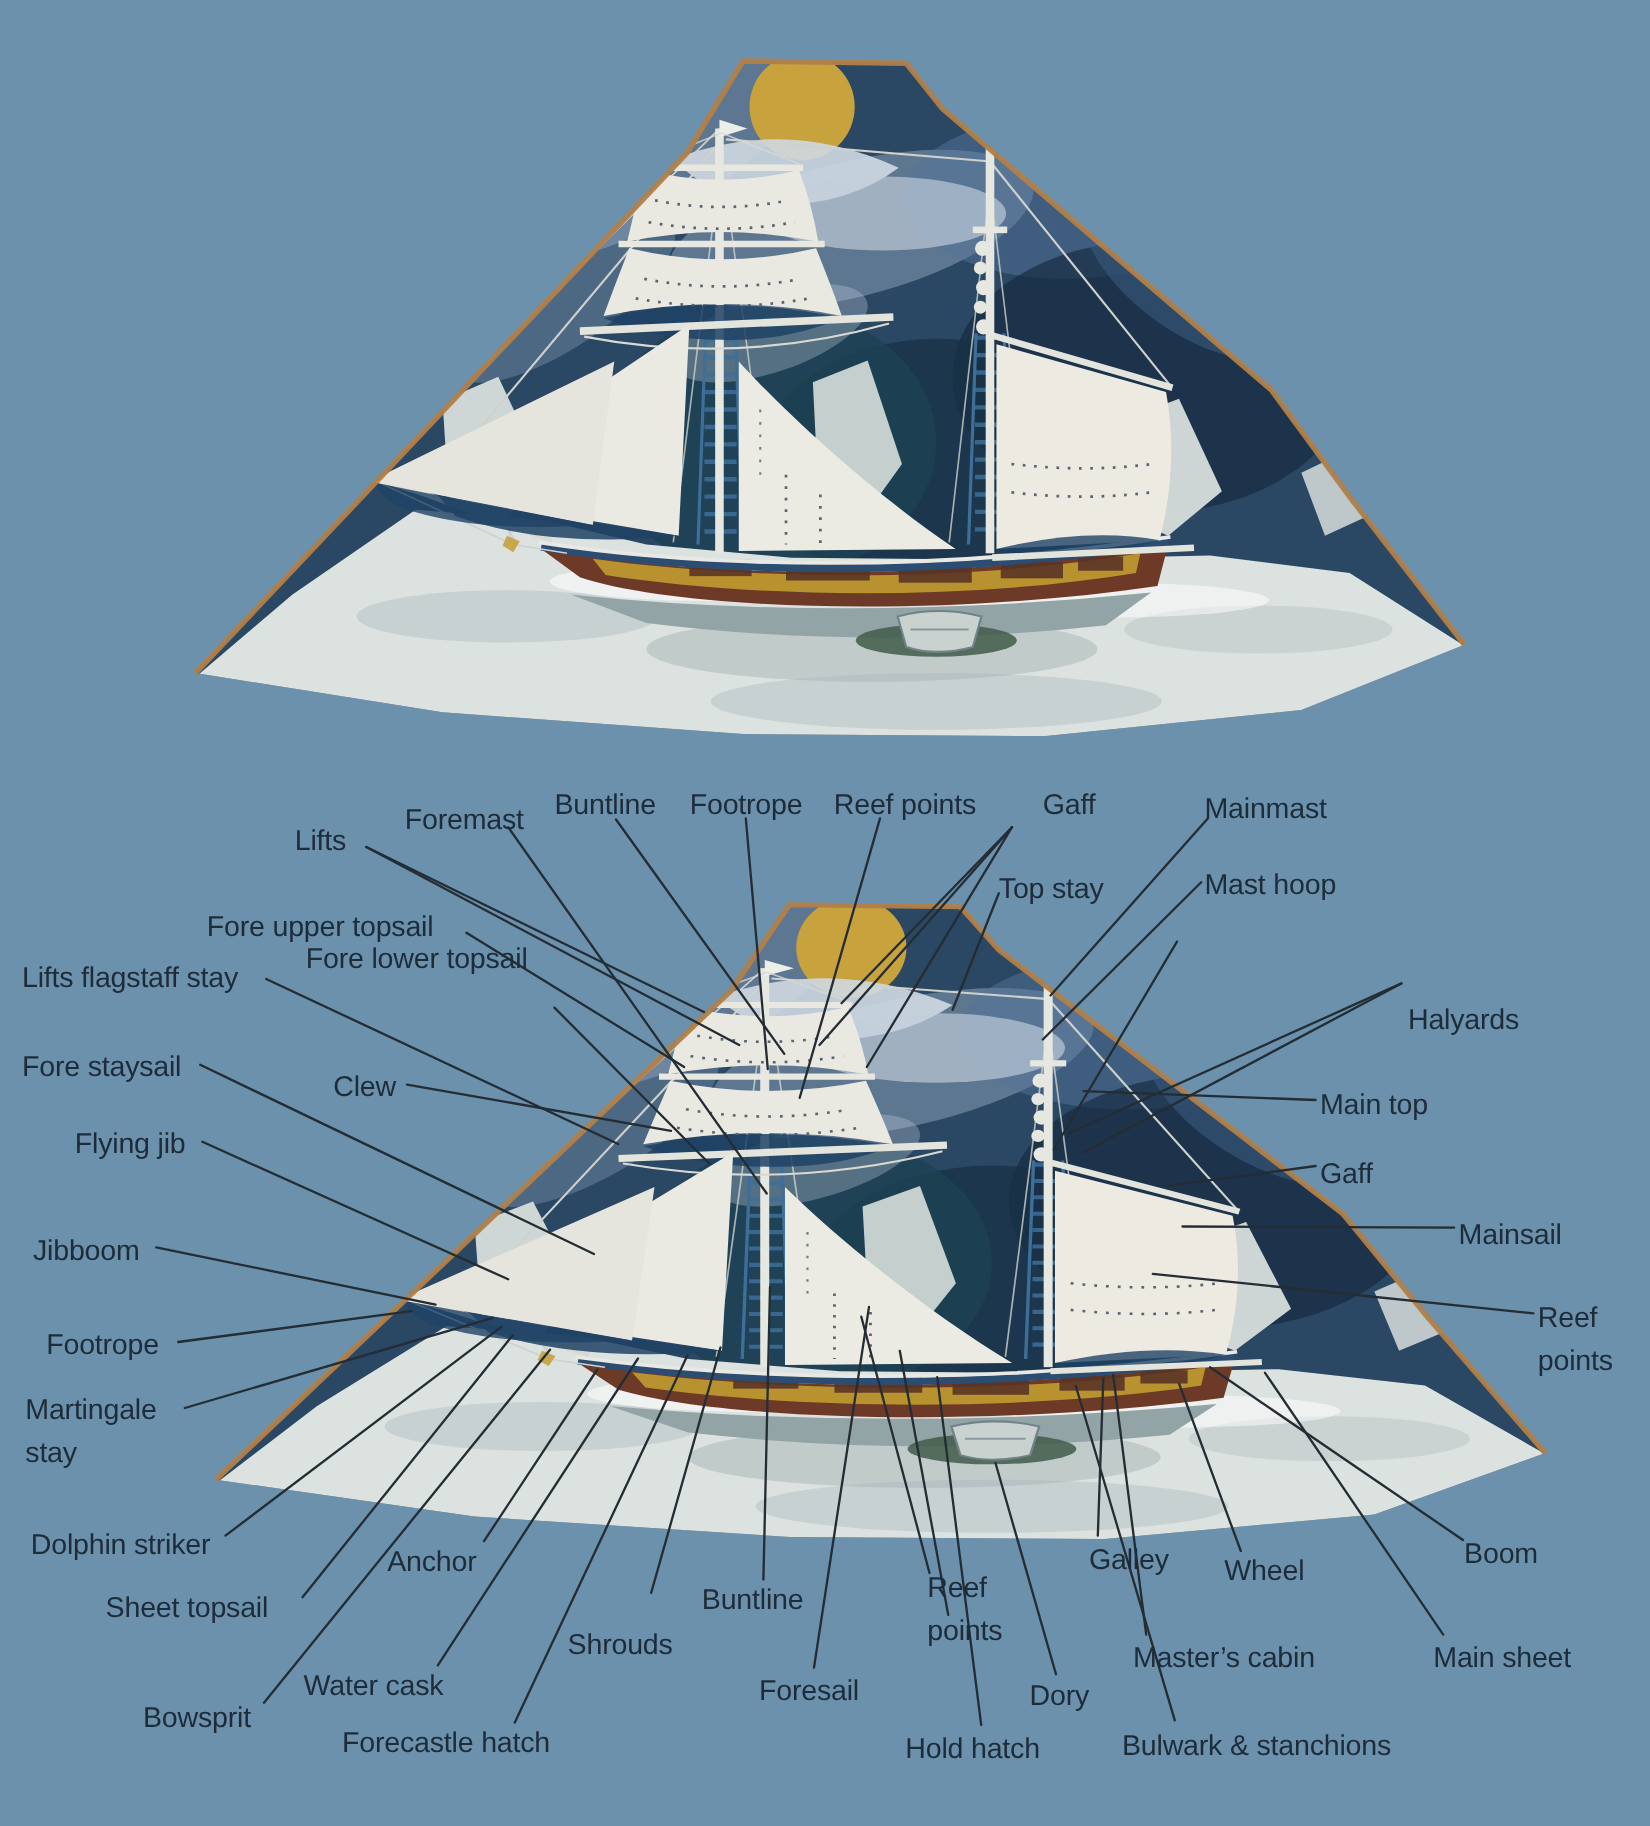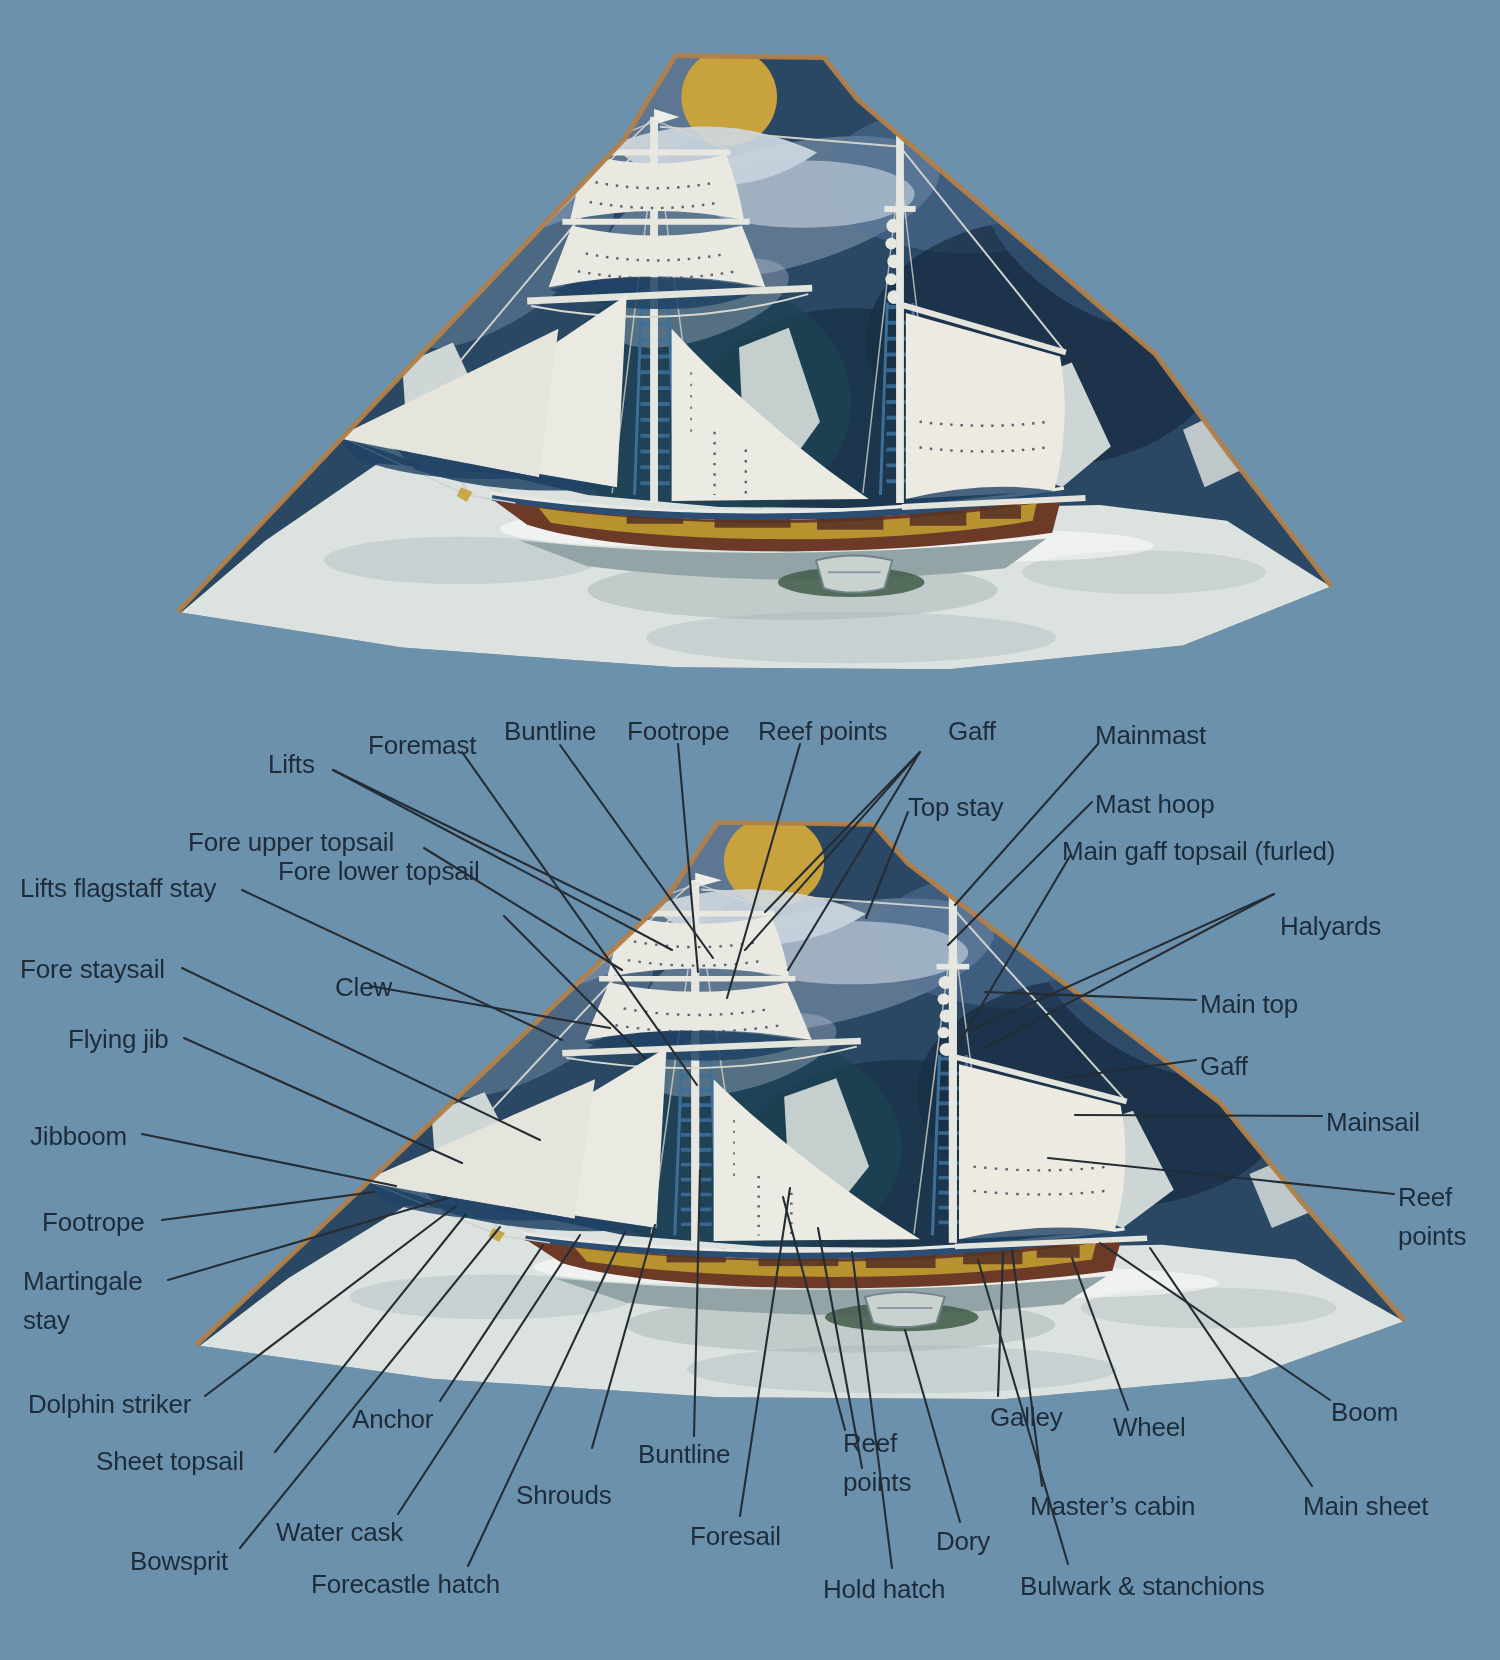--- a/index.html
+++ b/index.html
@@ -214,27 +214,26 @@
   <div id="labels">
       <div class="label" style="left: 268px; top: 745px;">Lifts</div>
       <div class="label" style="left: 368px; top: 726px;">Foremast</div>
       <div class="label" style="left: 504px; top: 712px;">Buntline</div>
       <div class="label" style="left: 627px; top: 712px;">Footrope</div>
       <div class="label" style="left: 758px; top: 712px;">Reef points</div>
       <div class="label" style="left: 948px; top: 712px;">Gaff</div>
       <div class="label" style="left: 1095px; top: 716px;">Mainmast</div>
       <div class="label" style="left: 908px; top: 788px;">Top stay</div>
       <div class="label" style="left: 1095px; top: 785px;">Mast hoop</div>
-      <div class="label" style="left: 1062px; top: 832px;">Main gaff topsail (furled)</div>
       <div class="label" style="left: 1280px; top: 877px; margin-top: 30px;">Halyards</div>
       <div class="label" style="left: 188px; top: 823px;">Fore upper topsail</div>
       <div class="label" style="left: 20px; top: 869px;">Lifts flagstaff stay</div>
       <div class="label" style="left: 278px; top: 852px; text-align: right;">Fore lower topsail</div>
       <div class="label" style="left: 20px; top: 950px;">Fore staysail</div>
-      <div class="label" style="left: 303px; top: 968px; margin-left: 32px;">Clew</div>
+      <div class="label" style="left: 303px; top: 968px;">Clew</div>
       <div class="label" style="left: 68px; top: 1020px;">Flying jib</div>
       <div class="label" style="left: 30px; top: 1117px;">Jibboom</div>
       <div class="label" style="left: 42px; top: 1203px;">Footrope</div>
       <div class="label" style="left: 23px; top: 1262px;">Martingale
 stay</div>
       <div class="label" style="left: 28px; top: 1385px;">Dolphin striker</div>
       <div class="label" style="left: 96px; top: 1442px;">Sheet topsail</div>
       <div class="label" style="left: 130px; top: 1542px;">Bowsprit</div>
       <div class="label" style="left: 352px; top: 1400px;">Anchor</div>
       <div class="label" style="left: 276px; top: 1513px;">Water cask</div>

